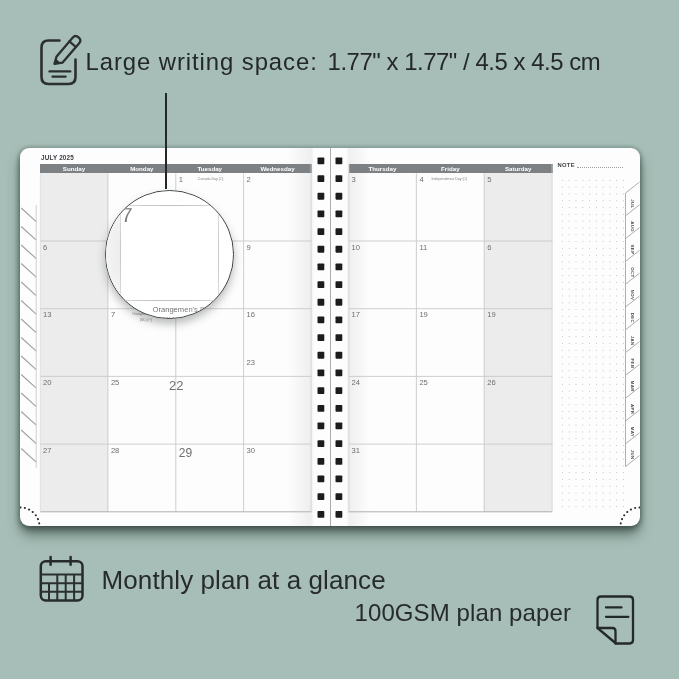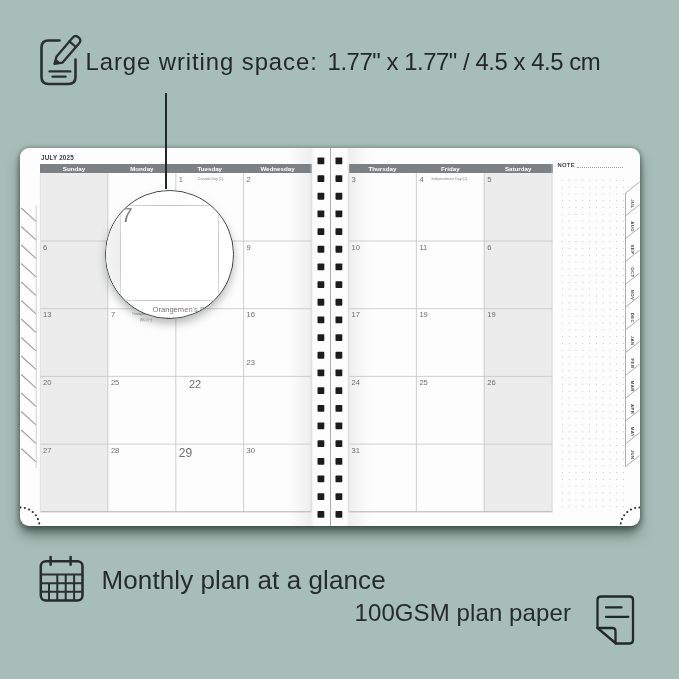--- a/index.html
+++ b/index.html
@@ -91,21 +91,21 @@
 <div class="abs" style="left:110.9px;top:311.3px;font-size:7.6px;line-height:1;color:#6e6e6e">7</div>
 
 <div class="abs" style="left:246.6px;top:311.3px;font-size:7.6px;line-height:1;color:#6e6e6e">16</div>
 
 <div class="abs" style="left:125.9px;top:312.1px;width:40px;text-align:center;font-size:3.4px;line-height:1.6;color:#808080">Orangemen's Day<br>(NL) (□)</div>
 
 <div class="abs" style="left:43.0px;top:379.0px;font-size:7.6px;line-height:1;color:#6e6e6e">20</div>
 
 <div class="abs" style="left:110.9px;top:379.0px;font-size:7.6px;line-height:1;color:#6e6e6e">25</div>
 
-<div class="abs" style="left:189px;top:379.0px;font-size:11px;line-height:1;color:#6e6e6e">22</div>
+<div class="abs" style="left:169px;top:379.0px;font-size:13px;line-height:1;color:#6e6e6e">22</div>
 
 <div class="abs" style="left:246.6px;top:359px;font-size:7.6px;line-height:1;color:#6e6e6e">23</div>
 
 <div class="abs" style="left:43.0px;top:446.7px;font-size:7.6px;line-height:1;color:#6e6e6e">27</div>
 
 <div class="abs" style="left:110.9px;top:446.7px;font-size:7.6px;line-height:1;color:#6e6e6e">28</div>
 
 <div class="abs" style="left:178.8px;top:446.7px;font-size:12px;line-height:1;color:#6e6e6e">29</div>
 
 <div class="abs" style="left:246.6px;top:446.7px;font-size:7.6px;line-height:1;color:#6e6e6e">30</div>

